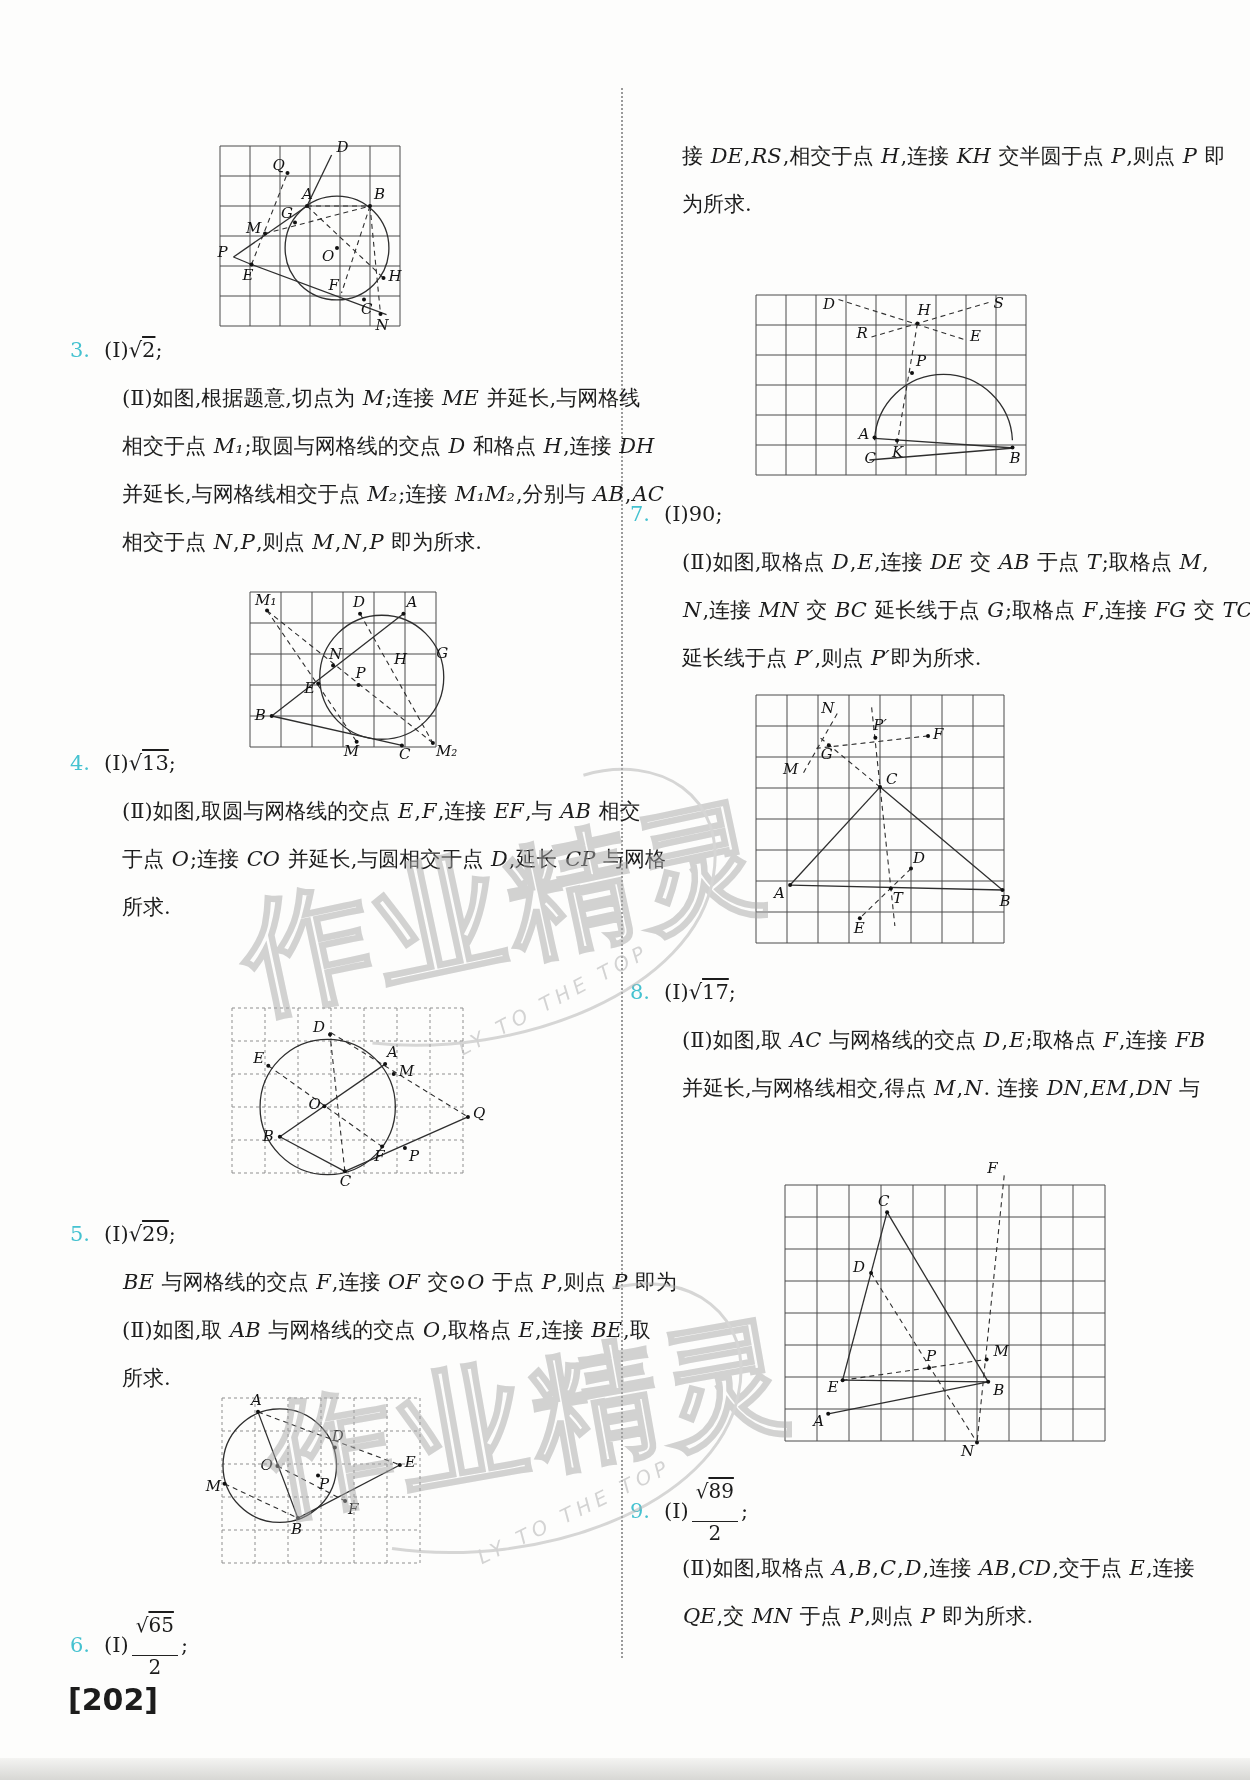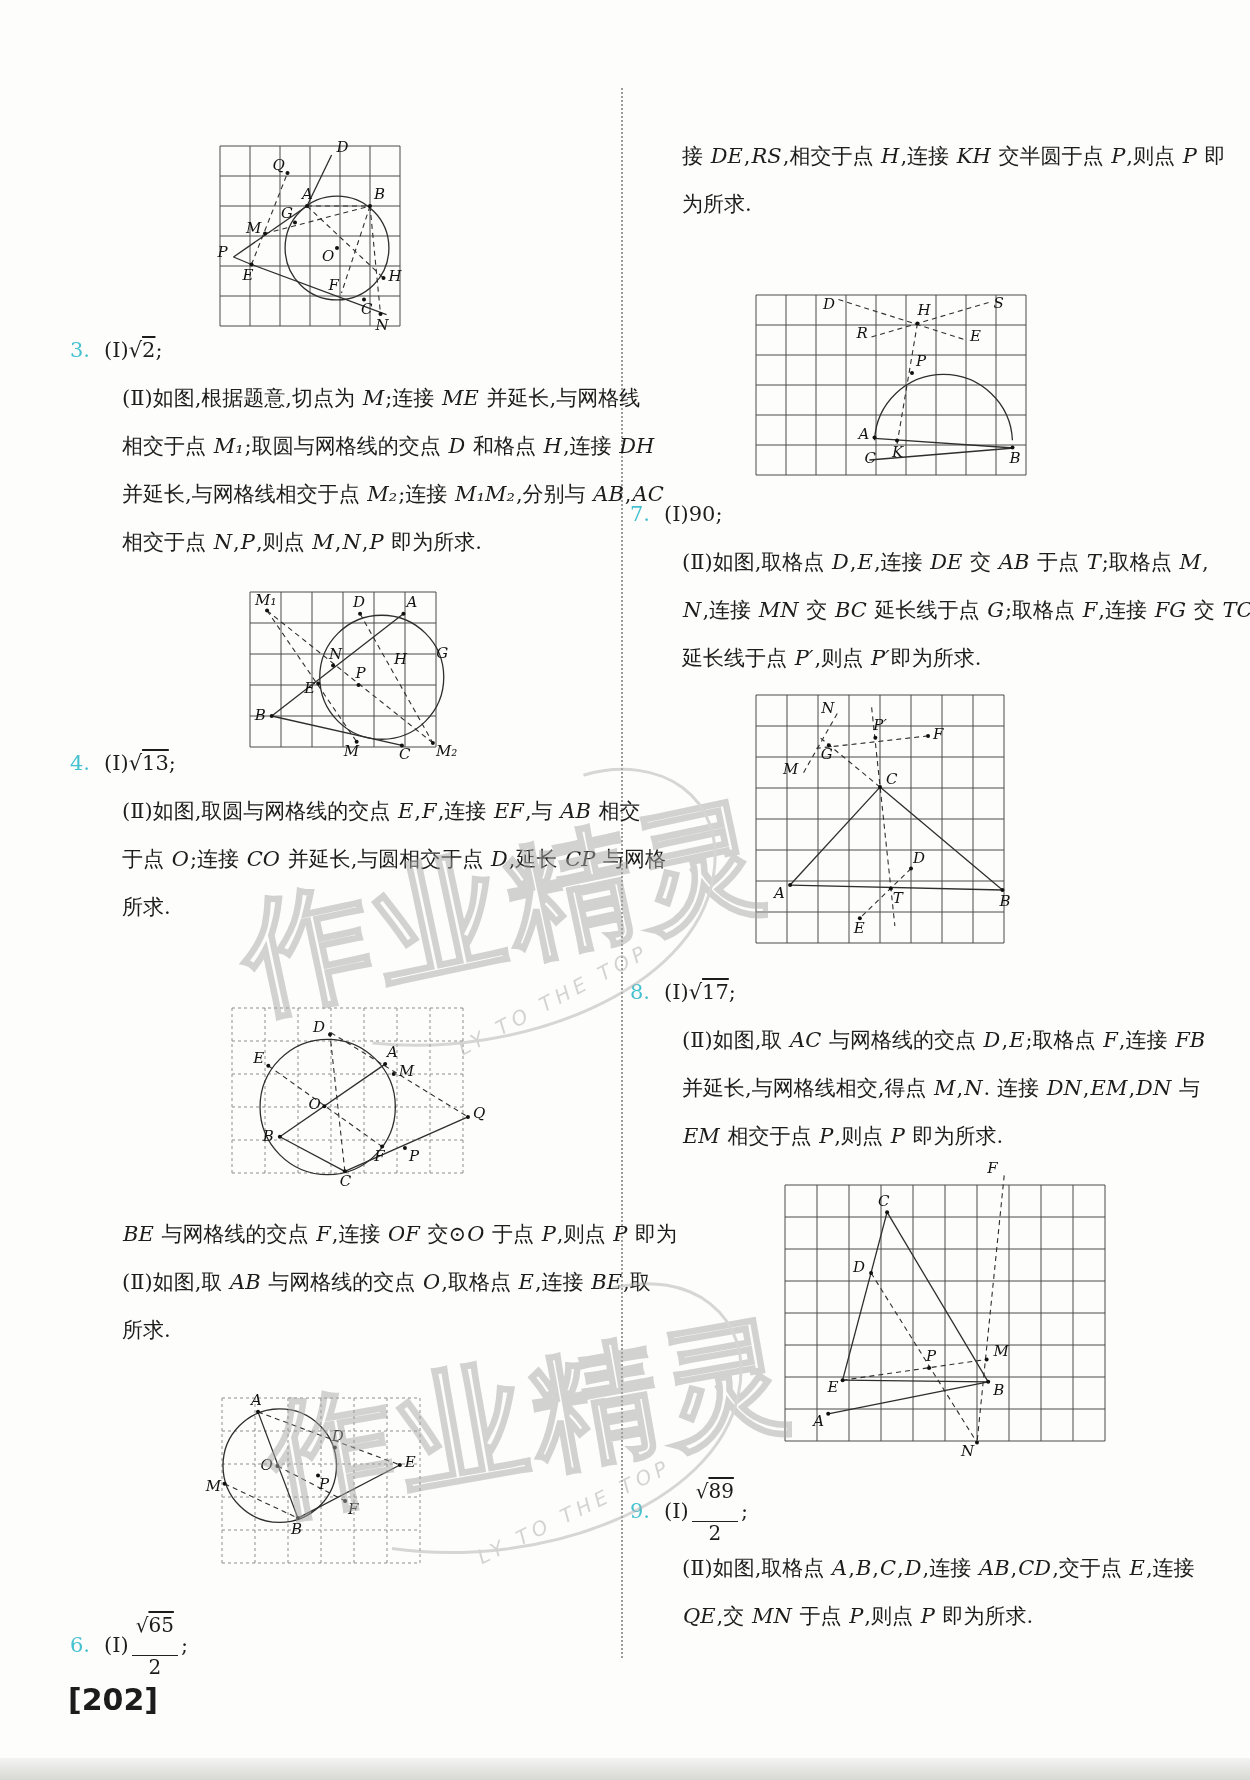--- a/index.html
+++ b/index.html
@@ -359,20 +359,21 @@
         <div class="pline">并延长,与网格线相交于点 <i>M₂</i>;连接 <i>M₁M₂</i>,分别与 <i>AB</i>,<i>AC</i></div>
         <div class="pline">相交于点 <i>N</i>,<i>P</i>,则点 <i>M</i>,<i>N</i>,<i>P</i> 即为所求.</div>
       </div>
       <div class="prob" style="left: 70px; top: 739px;">
         <div class="pline first"><span class="pn">4.</span><span>(Ⅰ)√<span class="ov">13</span>;</span></div>
         <div class="pline">(Ⅱ)如图,取圆与网格线的交点 <i>E</i>,<i>F</i>,连接 <i>EF</i>,与 <i>AB</i> 相交</div>
         <div class="pline">于点 <i>O</i>;连接 <i>CO</i> 并延长,与圆相交于点 <i>D</i>,延长 <i>CP</i> 与网格</div>
         <div class="pline">所求.</div>
       </div>
       <div class="prob" style="left: 70px; top: 1210px;">
+        <div class="pline first"><span class="pn">5.</span><span>(Ⅰ)√<span class="ov">29</span>;</span></div>
         <div class="pline"><i>BE</i> 与网格线的交点 <i>F</i>,连接 <i>OF</i> 交⊙<i>O</i> 于点 <i>P</i>,则点 <i>P</i> 即为</div>
         <div class="pline">(Ⅱ)如图,取 <i>AB</i> 与网格线的交点 <i>O</i>,取格点 <i>E</i>,连接 <i>BE</i>,取</div>
         <div class="pline">所求.</div>
       </div>
       <div class="prob" style="left: 70px; top: 1612px;">
         <div class="pline first fracline"><span class="pn">6.</span><span>(Ⅰ)<span class="frac"><span class="fnum">√<span class="ov">65</span></span><span class="fden">2</span></span>;</span></div>
       </div>
       <div class="prob" style="left: 630px; top: 132px;">
         <div class="pline">接 <i>DE</i>,<i>RS</i>,相交于点 <i>H</i>,连接 <i>KH</i> 交半圆于点 <i>P</i>,则点 <i>P</i> 即</div>
         <div class="pline">为所求.</div>
@@ -380,21 +381,20 @@
       <div class="prob" style="left: 630px; top: 490px;">
         <div class="pline first"><span class="pn">7.</span><span>(Ⅰ)90;</span></div>
         <div class="pline">(Ⅱ)如图,取格点 <i>D</i>,<i>E</i>,连接 <i>DE</i> 交 <i>AB</i> 于点 <i>T</i>;取格点 <i>M</i>,</div>
         <div class="pline"><i>N</i>,连接 <i>MN</i> 交 <i>BC</i> 延长线于点 <i>G</i>;取格点 <i>F</i>,连接 <i>FG</i> 交 <i>TC</i></div>
         <div class="pline">延长线于点 <i>P′</i>,则点 <i>P′</i>即为所求.</div>
       </div>
       <div class="prob" style="left: 630px; top: 968px;">
         <div class="pline first"><span class="pn">8.</span><span>(Ⅰ)√<span class="ov">17</span>;</span></div>
         <div class="pline">(Ⅱ)如图,取 <i>AC</i> 与网格线的交点 <i>D</i>,<i>E</i>;取格点 <i>F</i>,连接 <i>FB</i></div>
         <div class="pline">并延长,与网格线相交,得点 <i>M</i>,<i>N</i>. 连接 <i>DN</i>,<i>EM</i>,<i>DN</i> 与</div>
-        <div class="pline"><i>EM</i> 相交于点 <i>P</i>,则点 <i>P</i> 即为所求.</div>
       </div>
       <div class="prob" style="left: 630px; top: 1478px;">
         <div class="pline first fracline"><span class="pn">9.</span><span>(Ⅰ)<span class="frac"><span class="fnum">√<span class="ov">89</span></span><span class="fden">2</span></span>;</span></div>
         <div class="pline">(Ⅱ)如图,取格点 <i>A</i>,<i>B</i>,<i>C</i>,<i>D</i>,连接 <i>AB</i>,<i>CD</i>,交于点 <i>E</i>,连接</div>
         <div class="pline"><i>QE</i>,交 <i>MN</i> 于点 <i>P</i>,则点 <i>P</i> 即为所求.</div>
       </div>
     </div>
 
   <div class="wm" style="left:228px;top:752px;">
     <svg width="540" height="320" viewBox="0 0 540 320">

